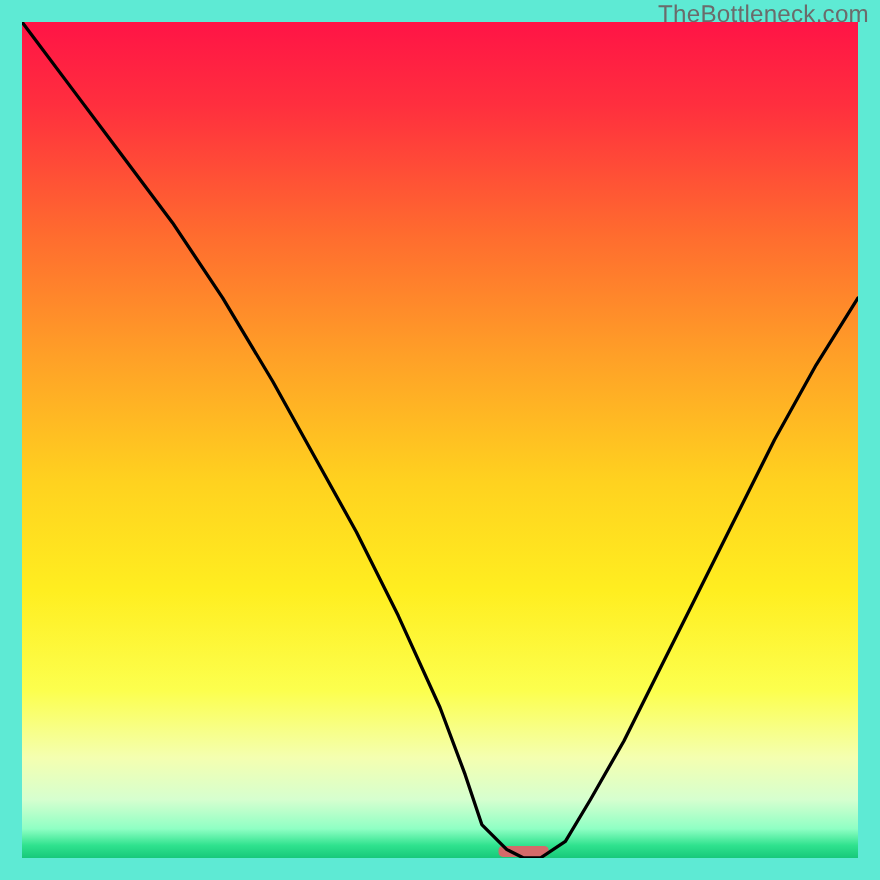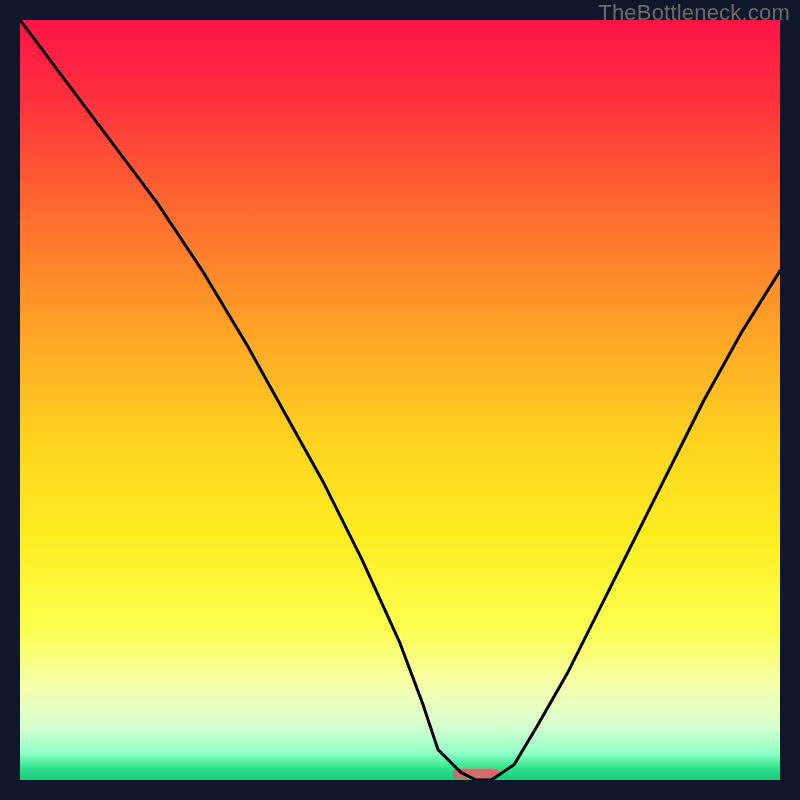--- a/index.html
+++ b/index.html
@@ -8,21 +8,21 @@
     width: 800px;
     height: 800px;
     overflow: hidden;
     background: #000;
     font-family: Arial, Helvetica, sans-serif;
   }
   .frame {
     position: relative;
     width: 800px;
     height: 800px;
-    background: #0f172a;
+    background: #5eead4;
   }
   .plot {
     position: absolute;
     left: 20px;
     top: 20px;
     width: 760px;
     height: 760px;
   }
   .watermark {
     position: absolute;

